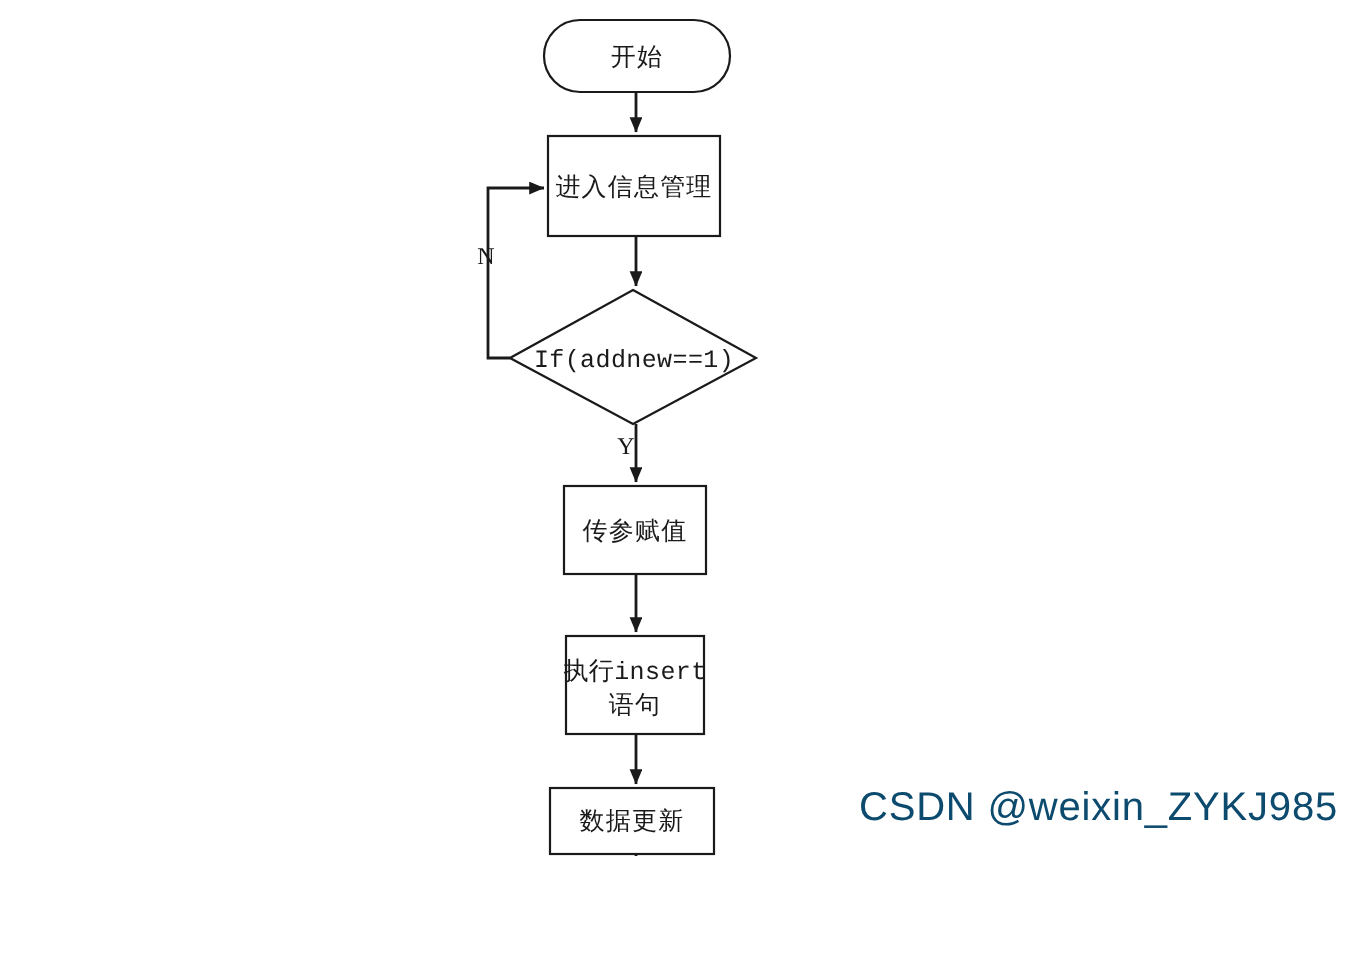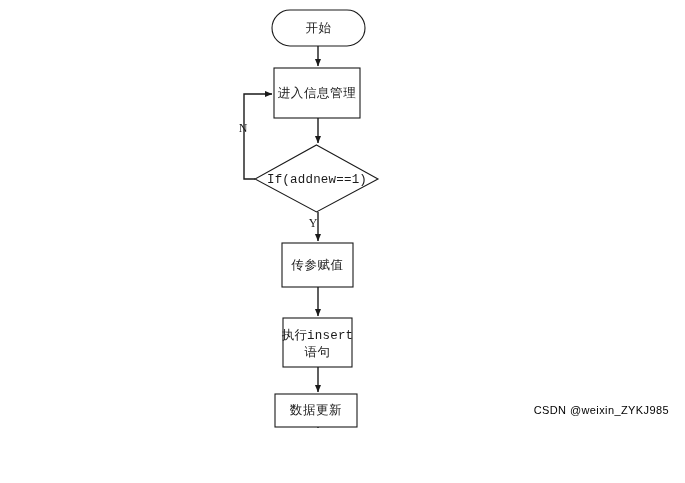--- a/index.html
+++ b/index.html
@@ -54,23 +54,23 @@
     fill: #1a1a1a;
     font-family: "Liberation Serif", serif;
     font-size: 12px;
     text-anchor: middle;
     dominant-baseline: middle;
   }
   .watermark {
     position: absolute;
     right: 16px;
     bottom: 12px;
-    color: #000000;
+    color: #0c4a6e;
     font-family: "Liberation Sans", sans-serif;
-    font-size: 11px;
+    font-size: 20px;
     letter-spacing: 0.4px;
     white-space: nowrap;
     user-select: none;
   }
 </style>
 </head>
 <body>
 
 <div id="canvas">
 

